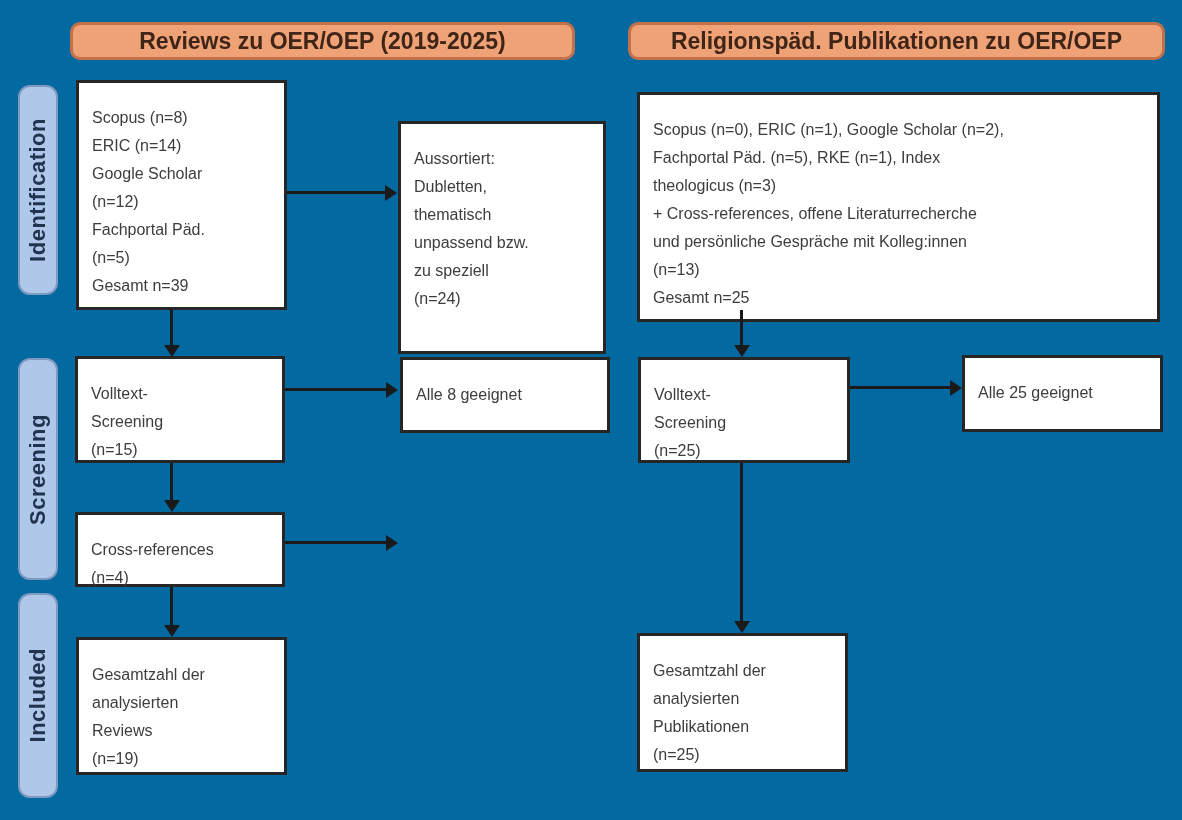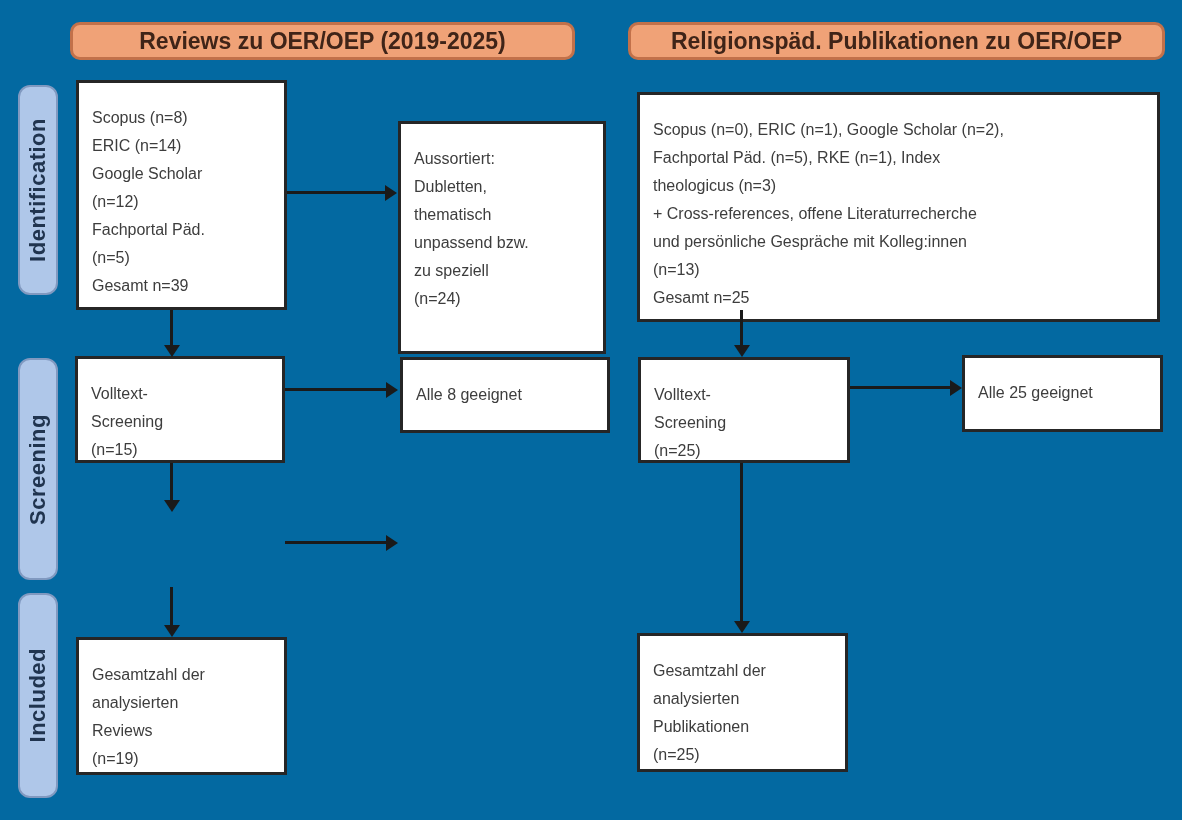--- a/index.html
+++ b/index.html
@@ -95,20 +95,22 @@
   <div class="box" style="left:398px;top:97px;width:208px;height:233px;margin-top:24px;">Aussortiert:
 Dubletten,
 thematisch
 unpassend bzw.
 zu speziell
 (n=24)</div>
   <div class="box" style="left:75px;top:356px;width:210px;height:107px;">Volltext-
 Screening
 (n=15)</div>
   <div class="box" style="left:400px;top:357px;width:210px;height:76px;">Alle 8 geeignet</div>
+  <div class="box" style="left:75px;top:512px;width:210px;height:75px;">Cross-references
+(n=4)</div>
   <div class="box" style="left:76px;top:637px;width:211px;height:138px;">Gesamtzahl der
 analysierten
 Reviews
 (n=19)</div>
 
   <div class="box" style="left:637px;top:80px;width:523px;height:230px;margin-top:12px;">Scopus (n=0), ERIC (n=1), Google Scholar (n=2),
 Fachportal Päd. (n=5), RKE (n=1), Index
 theologicus (n=3)
 + Cross-references, offene Literaturrecherche
 und persönliche Gespräche mit Kolleg:innen

